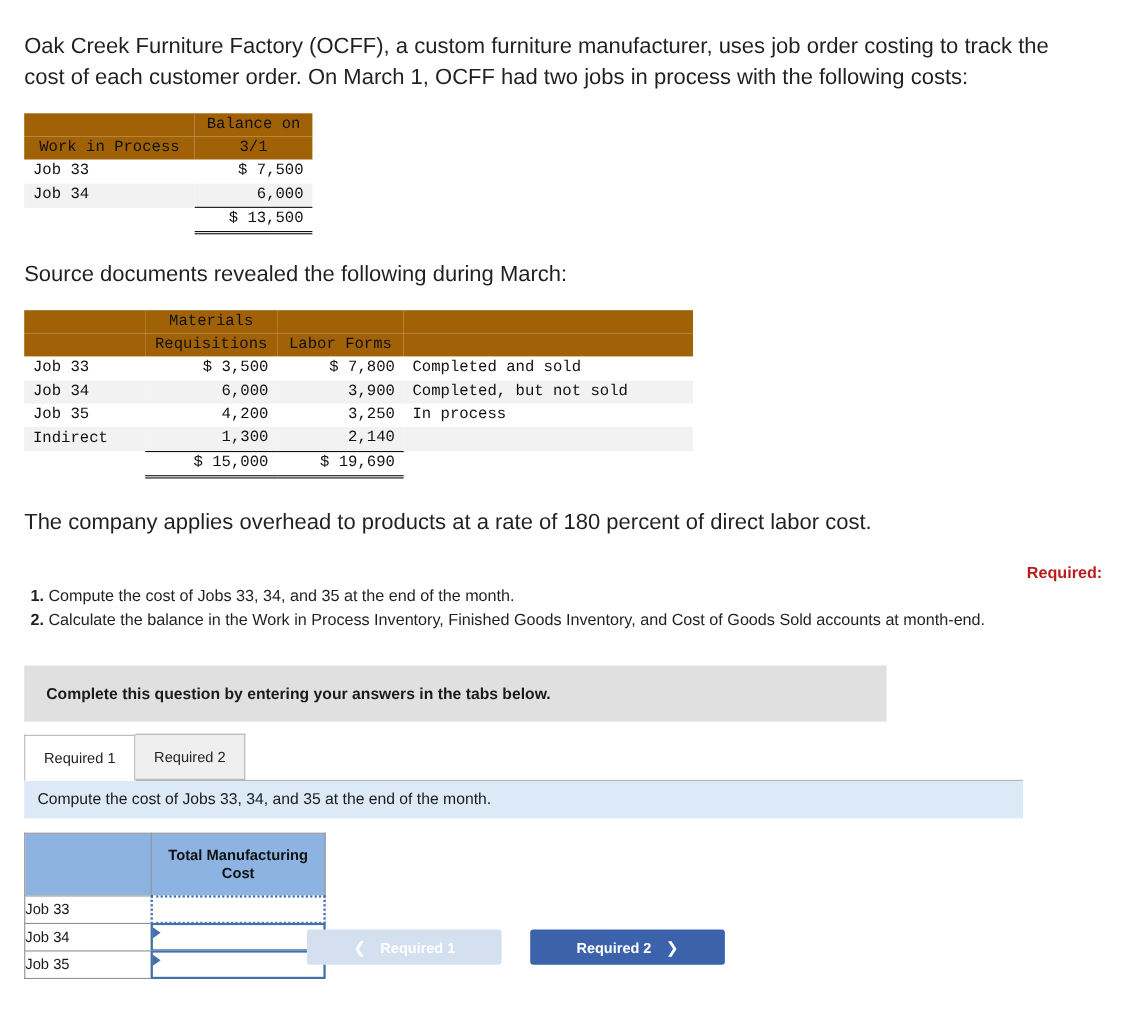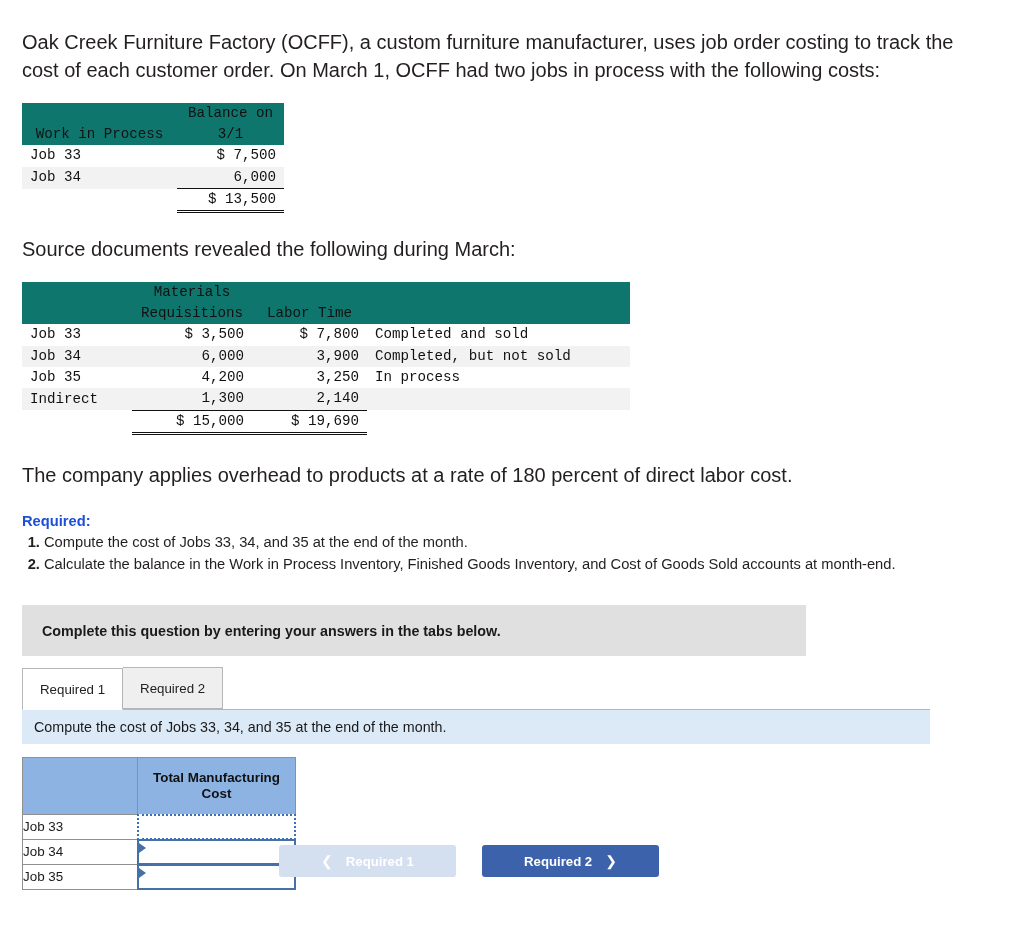--- a/index.html
+++ b/index.html
@@ -40,21 +40,21 @@
     margin-top: 18px;
     table-layout: fixed;
   }
   .acct td, .acct th {
     padding: 1px 8px;
     font-weight: normal;
     white-space: pre;
     vertical-align: bottom;
   }
   .acct thead td, .acct thead th {
-    background: #0f766e;
+    background: #a16207;
     text-align: center;
   }
   .acct tbody tr.alt td { background: #f2f2f2; }
   .lbl  { text-align: left; }
   .num  { text-align: right; }
   .txt  { text-align: left; }
   .rule-dbl     { border-top: 1.4px solid #111; border-bottom: 3.6px double #111; text-align: right; }
 
   
   #table-wip { width: 262px; margin-left: 0; }
@@ -66,21 +66,22 @@
   #table-source col.c1 { width: 110px; }
   #table-source col.c2 { width: 120px; }
   #table-source col.c3 { width: 115px; }
   #table-source col.c4 { width: 263px; }
 
   
   .req-head {
     font-weight: bold;
     font-size: 14.7px;
     margin-top: 24px;
-    color: #1d4ed8;
+    color: #b91c1c;
+    text-align: right;
   }
   ol.req {
     margin: 3px 0 0 0;
     padding-left: 22px;
     font-size: 14.7px;
     line-height: 1.43;
     color: #231f20;
   }
   ol.req li { margin-bottom: 1px; max-width: 910px; }
   ol.req li::marker { font-weight: bold; }
@@ -291,21 +292,21 @@
     <thead>
       <tr>
         <td class="lbl"></td>
         <td class="num">Materials</td>
         <td class="num"></td>
         <td class="txt"></td>
       </tr>
       <tr>
         <td class="lbl"></td>
         <td class="num">Requisitions</td>
-        <td class="num">Labor Time</td>
+        <td class="num">Labor Forms</td>
         <td class="txt"></td>
       </tr>
     </thead>
     <tbody>
       <tr>
         <td class="lbl">Job 33</td>
         <td class="num">$ 3,500</td>
         <td class="num">$ 7,800</td>
         <td class="txt">Completed and sold</td>
       </tr>

